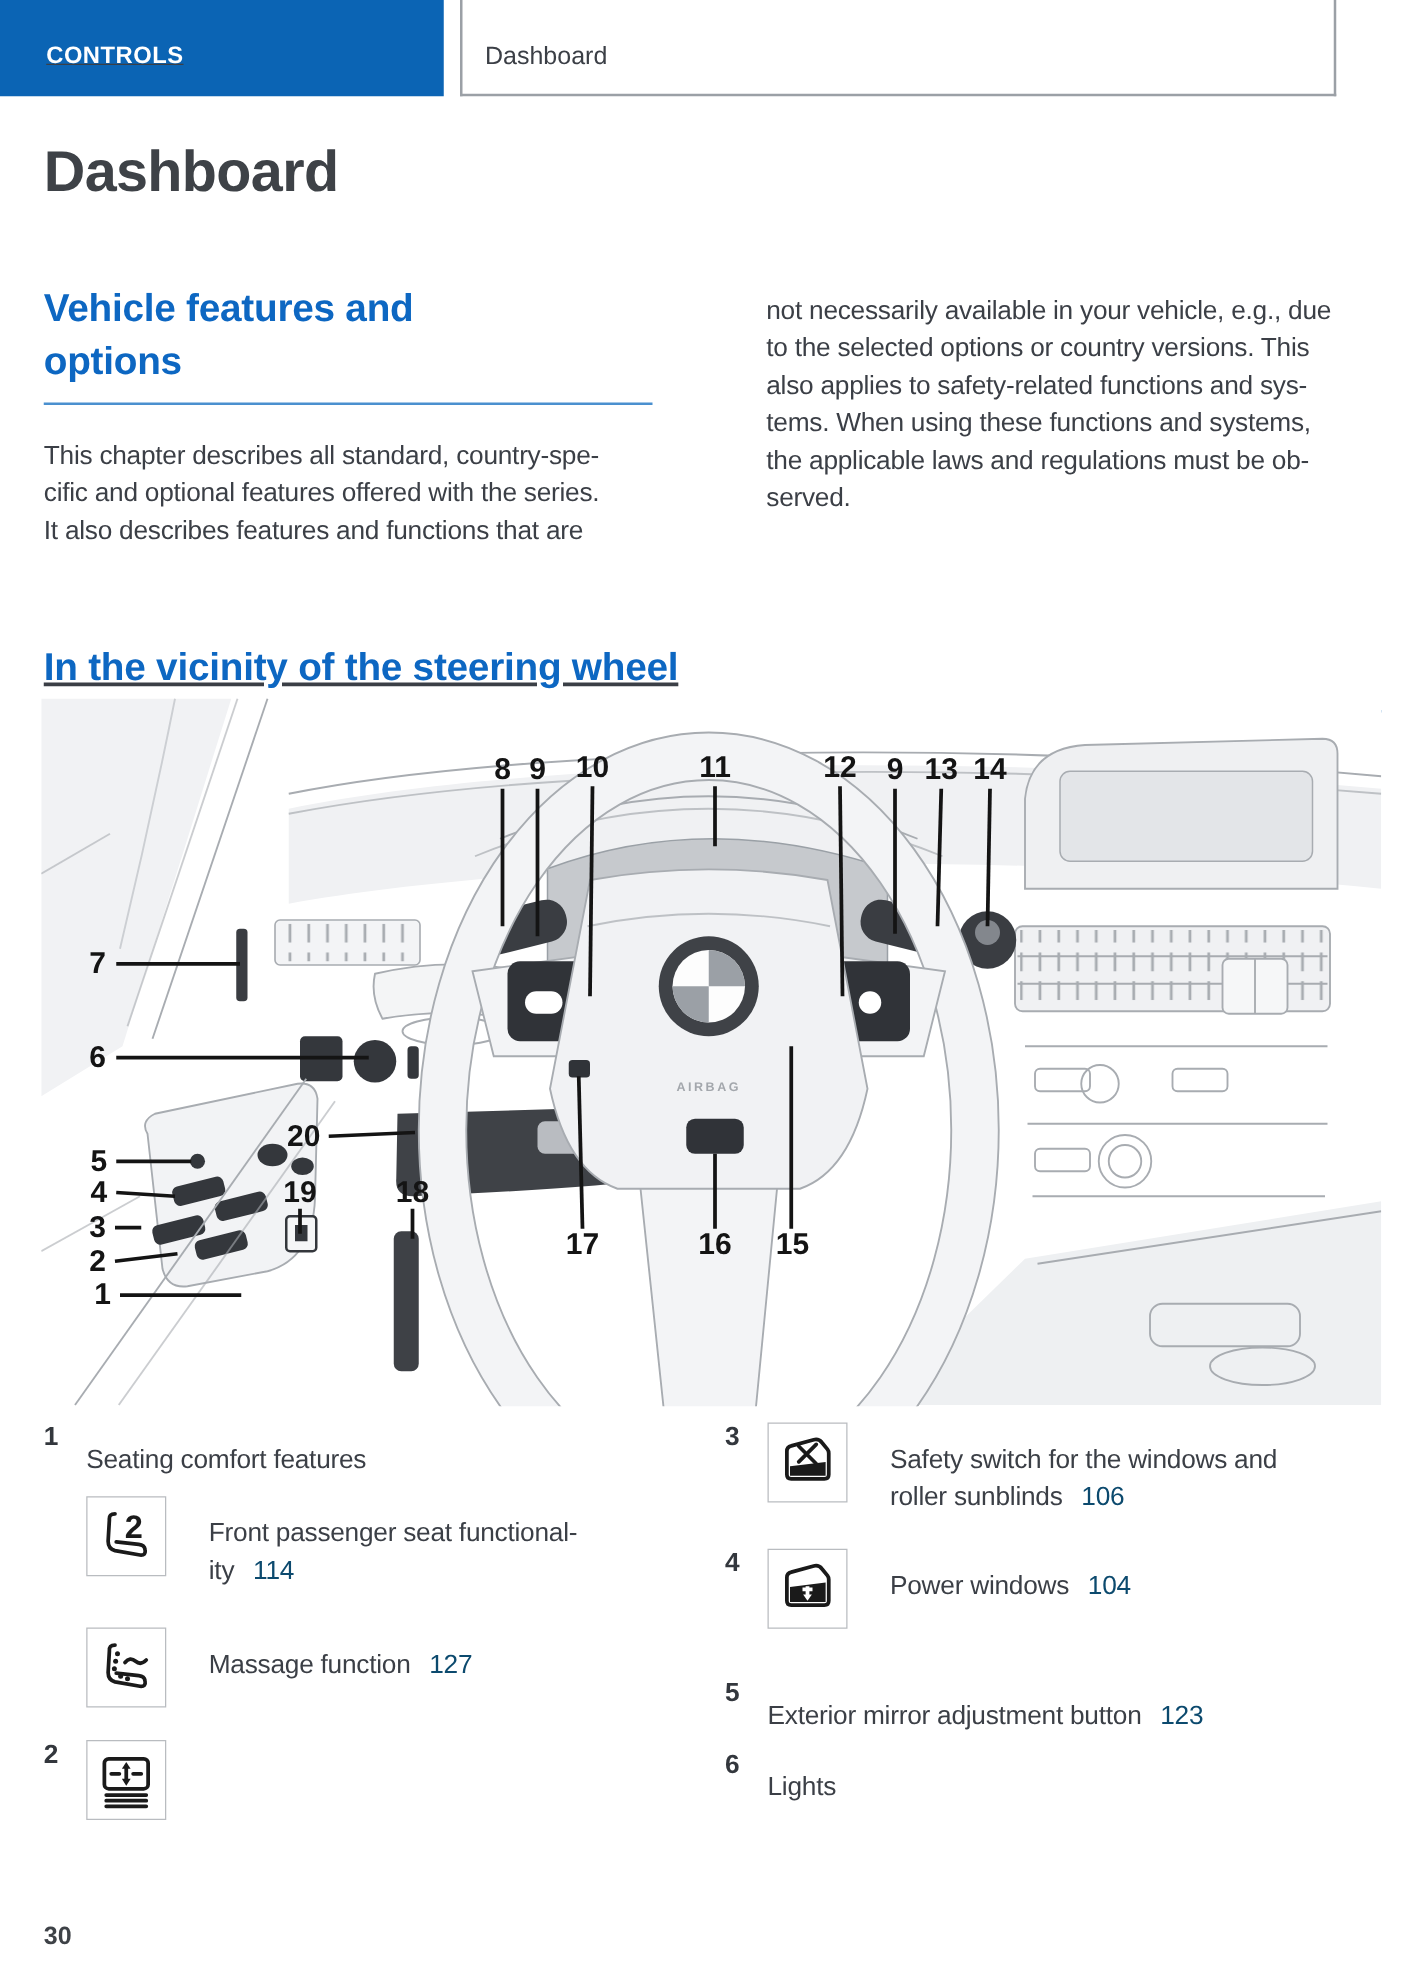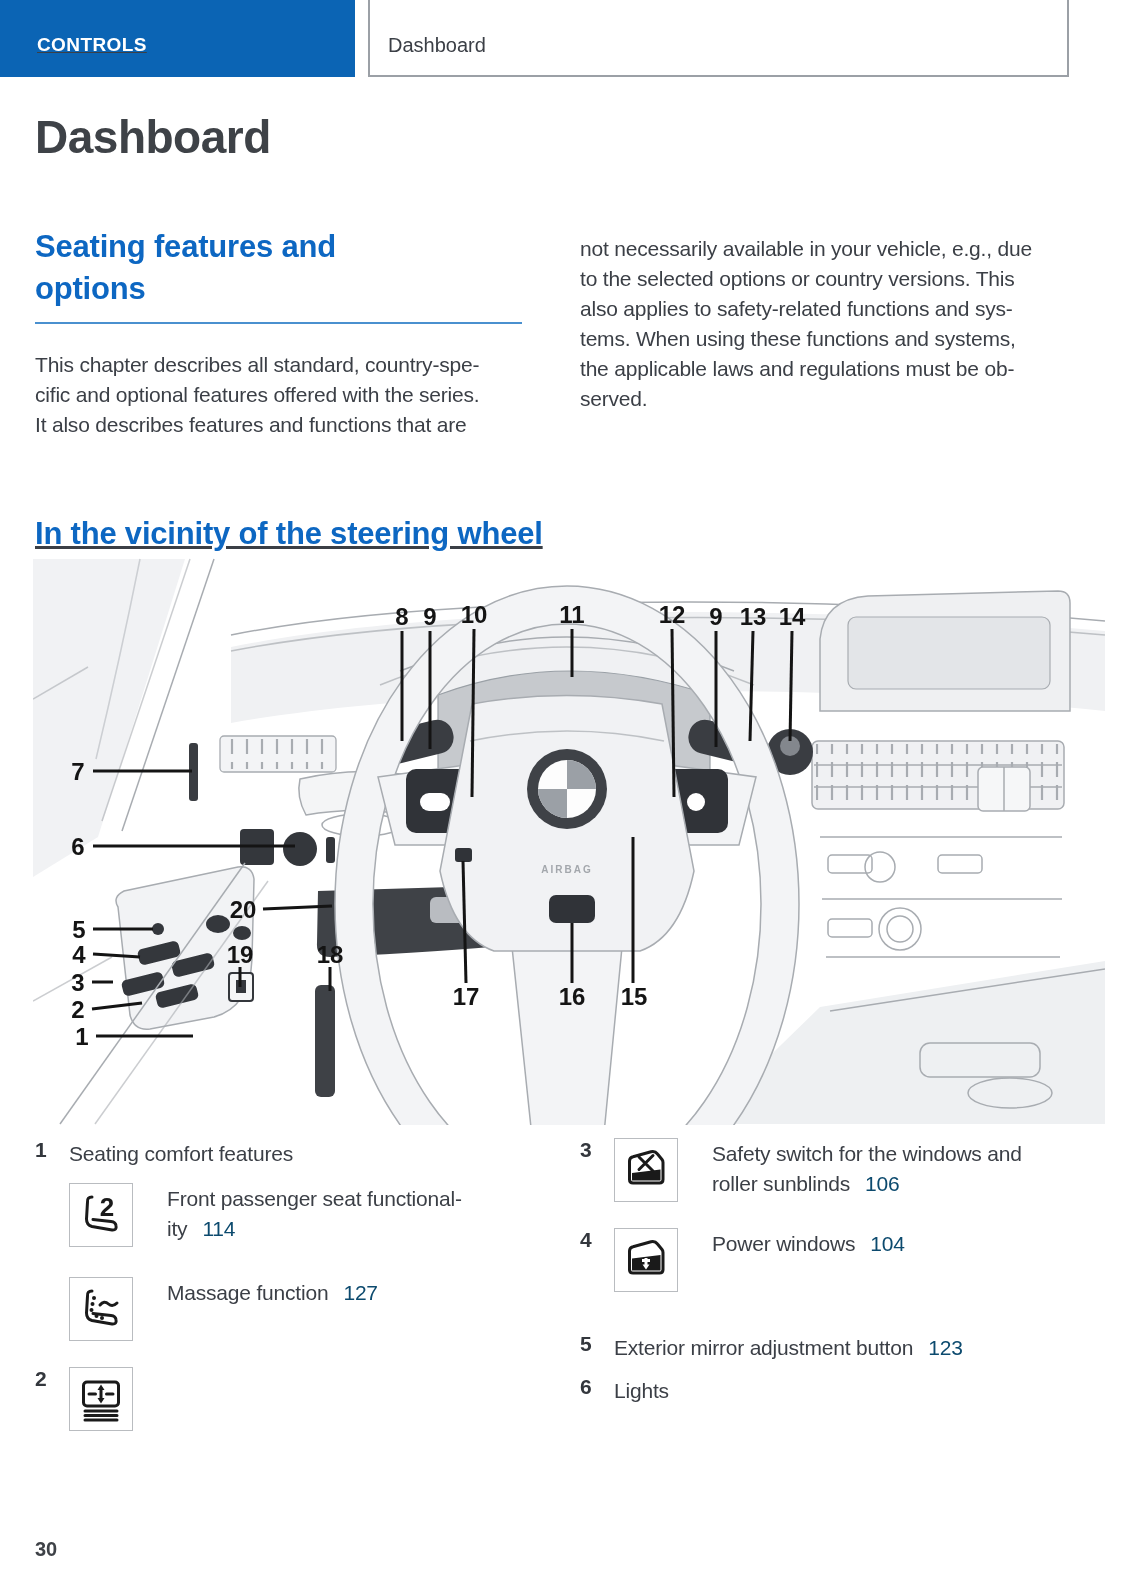--- a/index.html
+++ b/index.html
@@ -20,40 +20,40 @@
   
   .h1{position:absolute;left:35px;top:110px;font-size:46px;font-weight:bold;color:#3e4247;letter-spacing:-.5px;}
   .h2{font-size:31px;line-height:42px;font-weight:bold;color:#0d67c2;letter-spacing:-.2px;}
   .rule{height:2px;background:#4a90cf;border:0;margin:0;}
   
   .features{position:absolute;left:35px;top:226px;width:1032px;display:grid;
     grid-template-columns:487px 487px;column-gap:58px;}
   .body-par{font-size:21px;line-height:30px;color:#3b3f46;letter-spacing:-.2px;}
   .feat-left .rule{margin-top:12px;}
   .feat-left .body-par{margin-top:26px;}
-  .feat-right{padding-top:8px;}
+  .feat-right{padding-top:8px;margin-left:33px;}
   
   .vicinity{position:absolute;left:35px;top:513px;width:1070px;text-decoration:underline;}
   .vicinity .rule{margin-top:13px;}
   
   .diagram{position:absolute;left:33px;top:558px;width:1072px;height:567px;}
   .diagram svg{width:100%;height:100%;display:block;}
   .art{stroke:#a8acb1;stroke-width:1.5;fill:none;}
   .callout-line{stroke:#141414;stroke-width:3;}
   .callout-num{font-family:"Liberation Sans",sans-serif;font-weight:bold;font-size:24px;
     fill:#141414;text-anchor:middle;}
   .airbag-txt{font-family:"Liberation Sans",sans-serif;font-size:10px;font-weight:bold;
     fill:#a3a7ac;letter-spacing:2px;text-anchor:middle;}
   
   .legend{position:absolute;left:35px;top:1138px;width:1032px;display:grid;
     grid-template-columns:487px 487px;column-gap:58px;align-items:start;}
   .lhead{display:grid;grid-template-columns:34px 1fr;font-size:21px;letter-spacing:-.2px;}
   .lrow{display:grid;grid-template-columns:34px 98px 1fr;font-size:21px;align-items:start;letter-spacing:-.2px;}
   .lnum{font-weight:bold;color:#33373d;}
-  .ltext{line-height:30px;padding-top:1px;}
+  .ltext{line-height:30px;padding-top:1px;margin-top:14px;}
   .licon{width:62px;height:62px;border:1px solid #b9bcc0;background:#fff;
     display:flex;align-items:center;justify-content:center;}
   .licon svg{width:48px;height:48px;display:block;}
   .pref{color:#0c4a6e;text-decoration:none;margin-left:15px;text-align:right;}
   .mt14{margin-top:14px;} .mt16{margin-top:16px;}
   .mt26{margin-top:26px;} .mt30{margin-top:30px;} .mt40{margin-top:40px;} .mt12{margin-top:12px;}
   
   .pagenum{position:absolute;left:35px;top:1538px;font-size:20px;font-weight:bold;color:#3e4247;}
   .ic{stroke:#1a1a1a;stroke-width:3;fill:none;stroke-linecap:round;stroke-linejoin:round;}
   .icf{fill:#1a1a1a;stroke:none;}
@@ -66,21 +66,21 @@
   <span>CONTROLS</span>
 </div>
 <div class="section-tab">
   <span>Dashboard</span>
 </div>
 
 <div class="h1">Dashboard</div>
 
 <div class="features">
   <div class="feat-left">
-    <div class="h2 pre">Seating features and
+    <div class="h2 pre">Vehicle features and
 options</div>
     <div class="rule"></div>
     <div class="body-par pre">This chapter describes all standard, country-spe-
 cific and optional features offered with the series.
 It also describes features and functions that are</div>
   </div>
   <div class="feat-right">
     <div class="body-par pre">not necessarily available in your vehicle, e.g., due
 to the selected options or country versions. This
 also applies to safety-related functions and sys-

